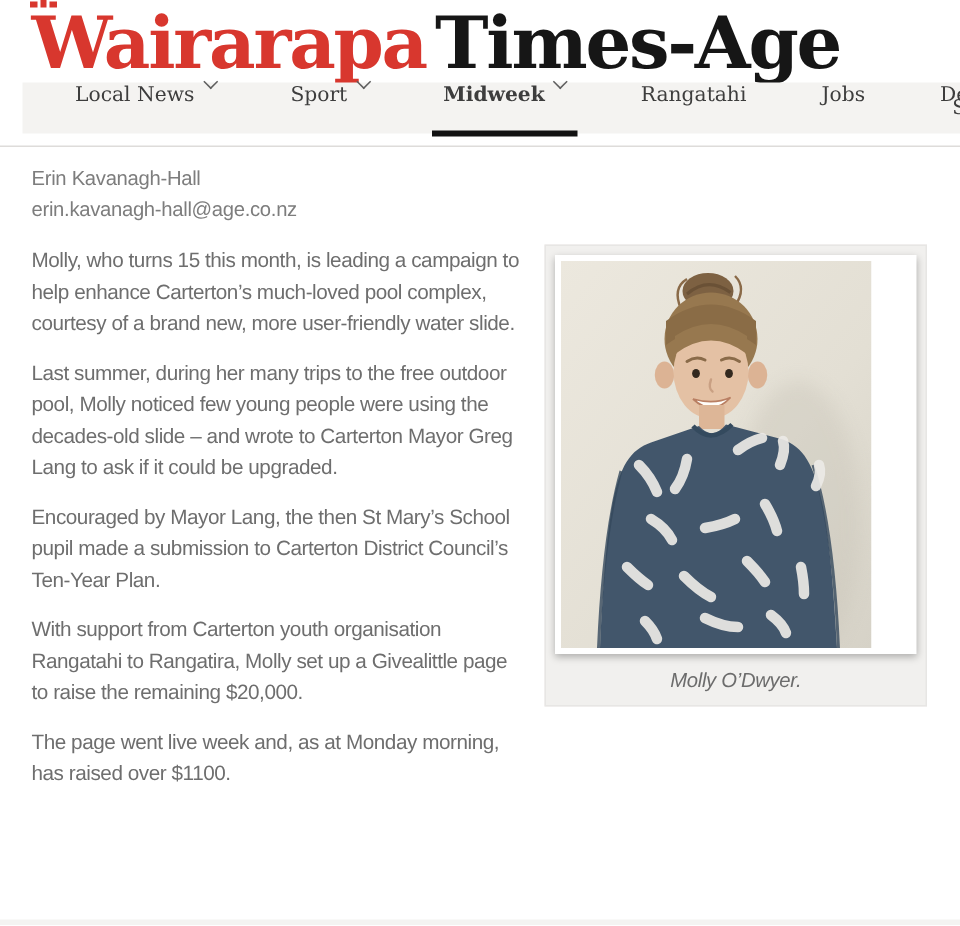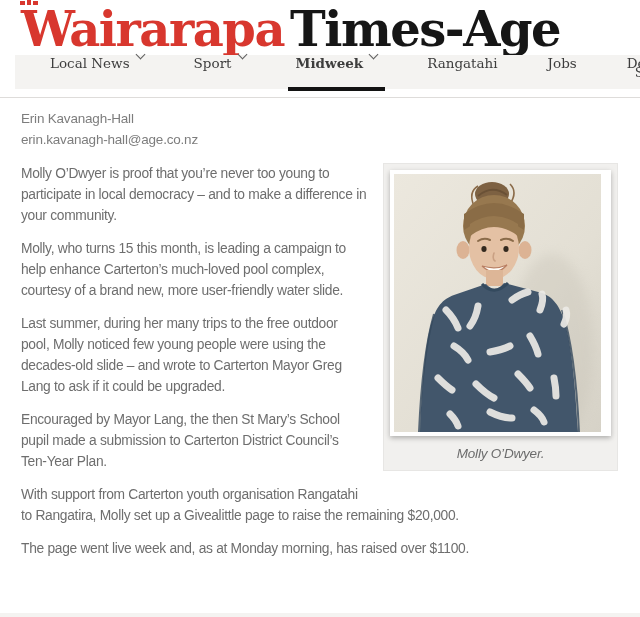--- a/index.html
+++ b/index.html
@@ -36,21 +36,21 @@
 
   .divider{height:1px;background:#dedcda;margin-top:8px;}
 
   
   .content{padding:10px 22px 0 21px;}
   .byline{color:#7d7d7d;font-size:13.5px;line-height:21px;margin:0 0 13px;letter-spacing:-.2px;}
   .byline .email{display:block;cursor:pointer;}
   .content p{margin:0 0 12px;font-size:13.8px;line-height:21px;color:#6e6e6e;letter-spacing:-.3px;}
 
   
-  .photo-card{float:right;width:235px;margin:0 0 16px 16px;box-sizing:border-box;
+  .photo-card{float:right;width:255px;margin:0 0 16px 16px;box-sizing:border-box;
               background:#f1f0ee;border:1px solid #e7e6e4;padding:6px 6px 0;text-align:center;}
   .photo-frame{background:#fff;padding:4px;box-shadow:0 2px 5px rgba(0,0,0,.28);}
   .photo-frame svg{display:block;}
   .photo-caption{font-style:italic;color:#6c6c6c;font-size:13.5px;padding:10px 0 9px;letter-spacing:-.2px;}
 
   .bottom-band{position:absolute;left:0;bottom:0;width:100%;height:4px;background:#f4f3f1;}
 </style>
 </head>
 <body>
 
@@ -160,21 +160,20 @@
             <path d="M160,204 q2,10 2,18"></path>
             <path d="M96,238 q12,6 22,6"></path>
             <path d="M56,240 q6,6 8,12"></path>
             <path d="M140,236 q8,6 10,12"></path>
           </g>
         </svg>
       </div>
       <figcaption class="photo-caption">Molly O’Dwyer.</figcaption>
     </figure>
 
-    <p>Molly O’Dwyer is proof that you’re never too young to participate in local democracy – and to make a difference in your community.</p>
     <p>Molly, who turns 15 this month, is leading a campaign to help enhance Carterton’s much-loved pool complex, courtesy of a brand new, more user-friendly water slide.</p>
     <p>Last summer, during her many trips to the free outdoor pool, Molly noticed few young people were using the decades-old slide – and wrote to Carterton Mayor Greg Lang to ask if it could be upgraded.</p>
     <p>Encouraged by Mayor Lang, the then St Mary’s School pupil made a submission to Carterton District Council’s Ten-Year Plan.</p>
     <p>With support from Carterton youth organisation Rangatahi to Rangatira, Molly set up a Givealittle page to raise the remaining $20,000.</p>
     <p>The page went live week and, as at Monday morning, has raised over $1100.</p>
 
   </div>
 
   <div class="bottom-band"></div>
 </div>

